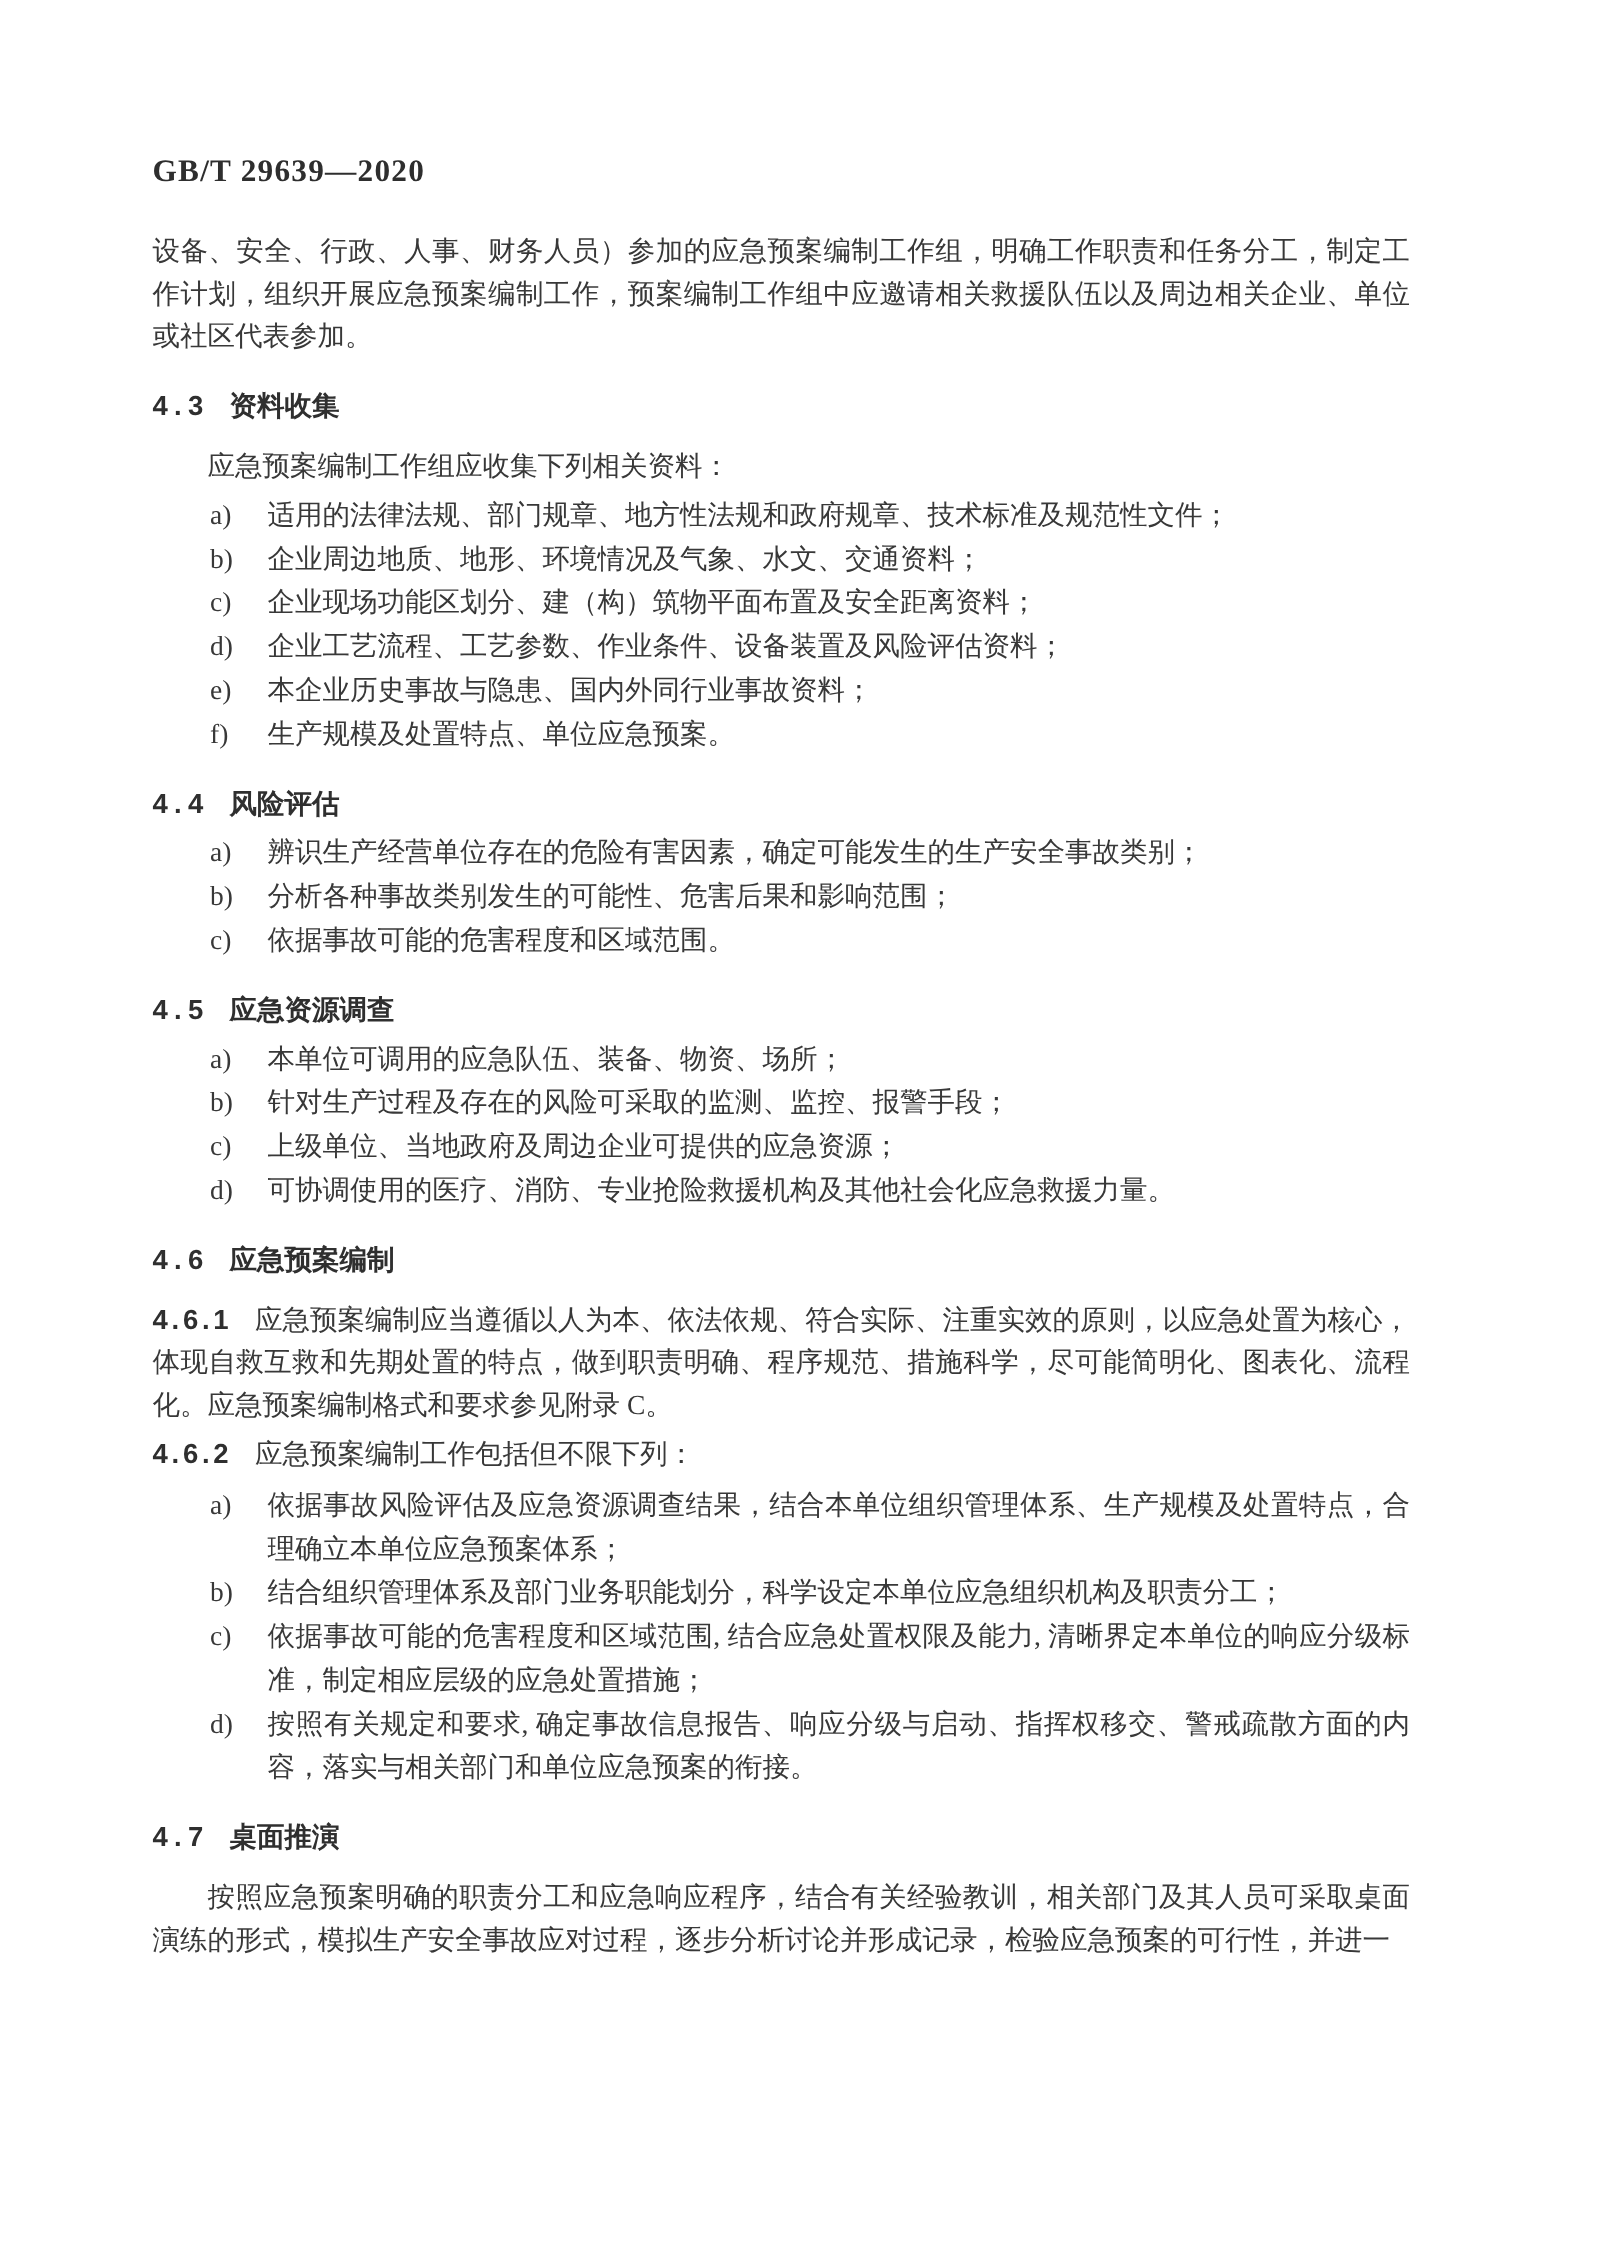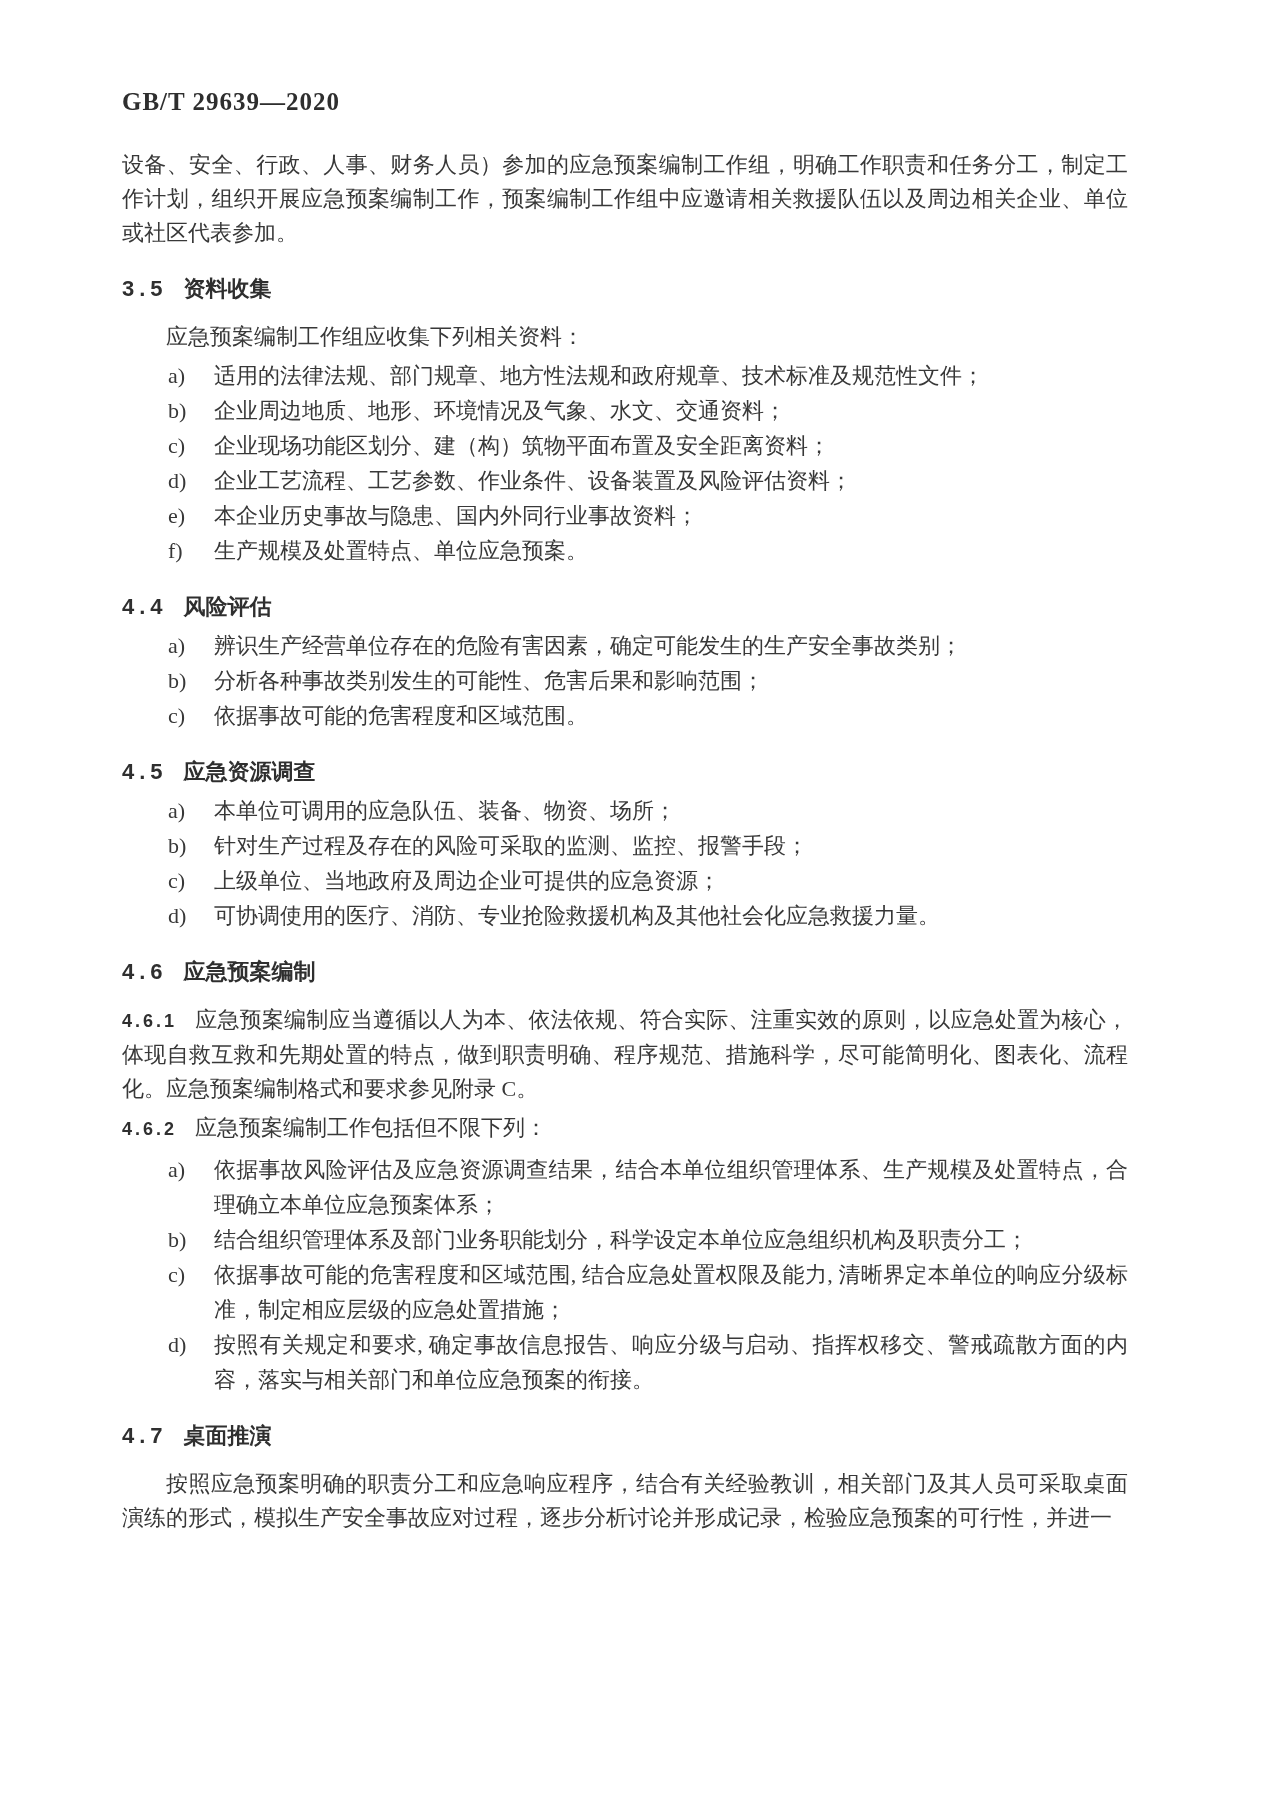--- a/index.html
+++ b/index.html
@@ -4,20 +4,21 @@
 <style>
   html, body { margin: 0; padding: 0; background: #ffffff; }
   .page {
     position: relative;
     width: 1280px;
     height: 1548px;
     background: #ffffff;
     overflow: hidden;
     font-family: "Liberation Serif", "DejaVu Serif", serif;
     color: #383838;
+    margin-top: 36px;
   }
   .content {
     padding: 84px 152px 0 122px;
   }
   .doc-header {
     font-size: 25px;
     line-height: 36px;
     font-weight: 600;
     letter-spacing: 1px;
     color: #2e2e2e;
@@ -48,21 +49,21 @@
     line-height: 35px;
     padding-left: 46px;
   }
   .li-label { flex: 0 0 46px; }
   .li-text { flex: 1 1 auto; text-align: justify; }
   .para.clause { margin-top: 14px; }
   .para.clause2 { margin-top: 5px; }
   .clause-num {
     font-family: "Liberation Sans", "DejaVu Sans", sans-serif;
     font-weight: bold;
-    font-size: 18px;
+    font-size: 22px;
     letter-spacing: 3px;
     margin-right: 18px;
     color: #2f2f2f;
   }
   .page-number {
     position: absolute;
     left: 122px;
     top: 1692px;
     font-size: 22px;
     line-height: 30px;
@@ -89,21 +90,21 @@
 <body>
 
 <div class="page">
   <div class="content">
 
     <div class="doc-header">GB/T 29639—2020</div>
 
     <p class="para cont">设备、安全、行政、人事、财务人员）参加的应急预案编制工作组，明确工作职责和任务分工，制定工作计划，组织开展应急预案编制工作，预案编制工作组中应邀请相关救援队伍以及周边相关企业、单位或社区代表参加。</p>
 
     <div class="sec-heading">
-      <span class="sec-num">3.5</span><span class="sec-title">资料收集</span>
+      <span class="sec-num">4.3</span><span class="sec-title">资料收集</span>
     </div>
     <p class="para lead">应急预案编制工作组应收集下列相关资料：</p>
     <div class="list">
       <div class="list-item">
         <span class="li-label">a)</span>
         <span class="li-text">适用的法律法规、部门规章、地方性法规和政府规章、技术标准及规范性文件；</span>
       </div>
       <div class="list-item">
         <span class="li-label">b)</span>
         <span class="li-text">企业周边地质、地形、环境情况及气象、水文、交通资料；</span>

